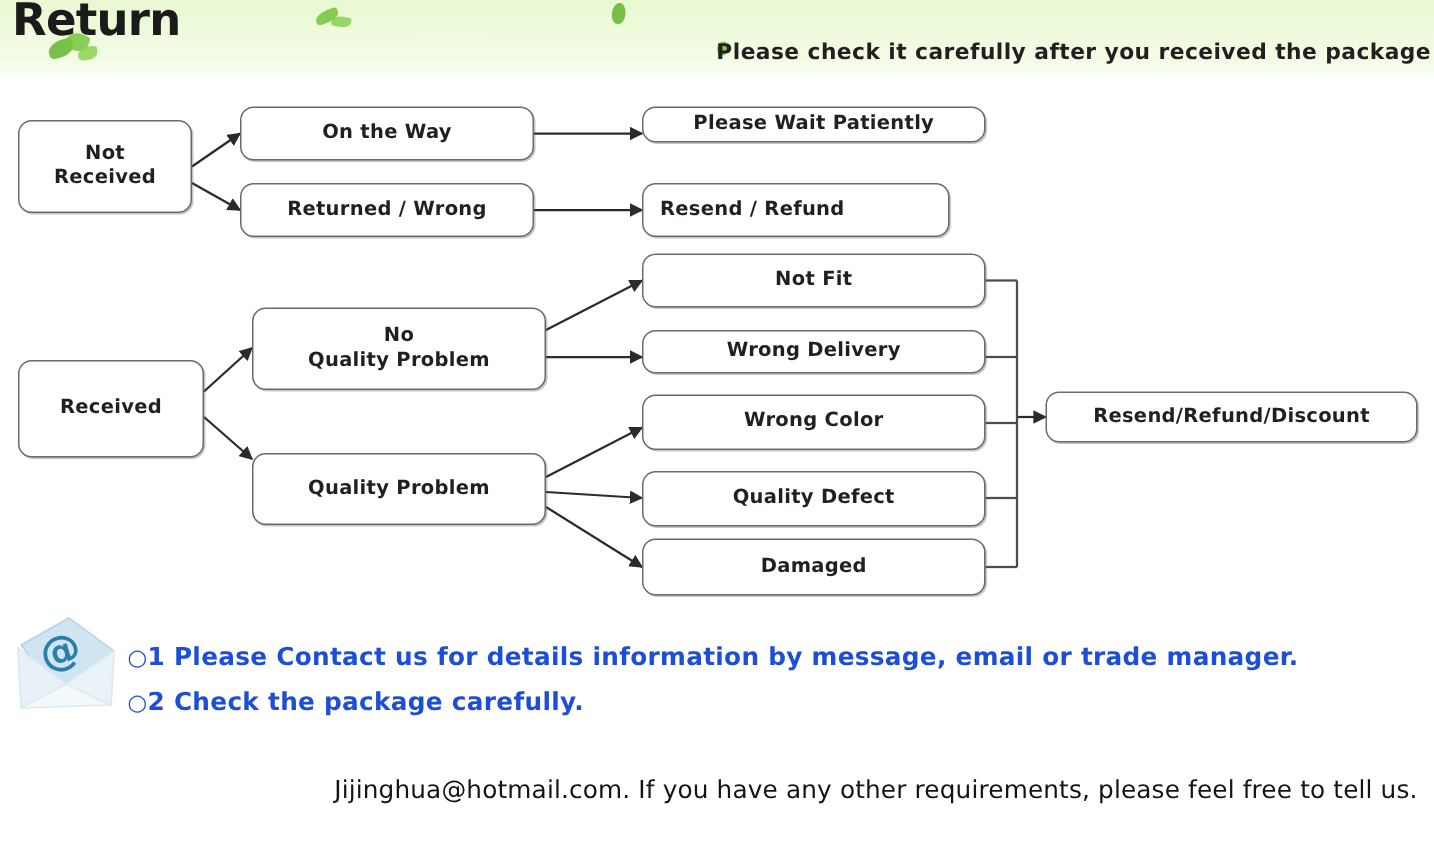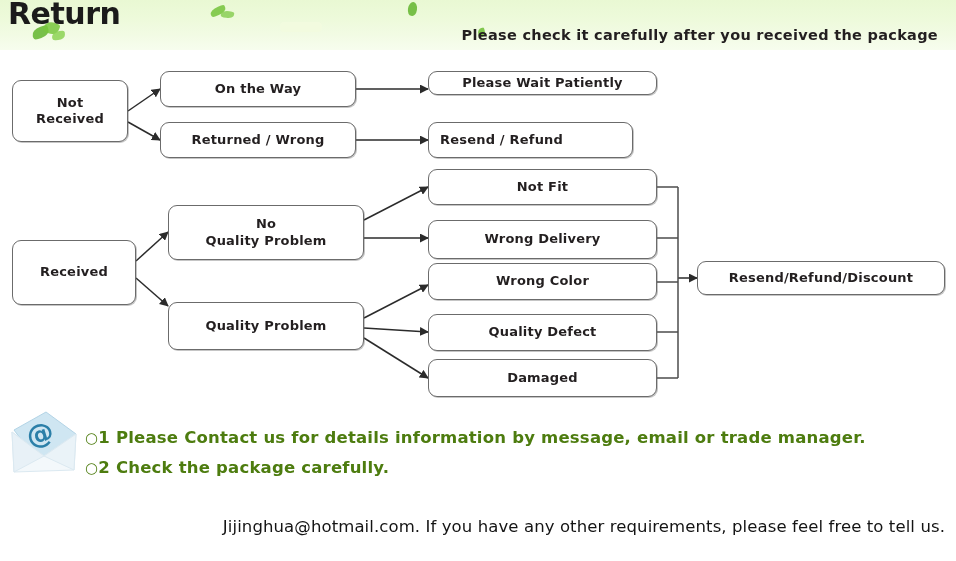--- a/index.html
+++ b/index.html
@@ -18,21 +18,21 @@
     background:linear-gradient(to bottom,#e9f8d3 0%,#edfada 35%,#f2fbe4 70%,#f7fdee 100%);
     overflow:hidden;
   }
   .header-title{
     position:absolute;left:8px;top:-4px;
     font-family:"DejaVu Sans", sans-serif;
     font-size:30px;font-weight:bold;color:#1b1b1b;
     letter-spacing:-0.5px;
   }
   .header-note{
-    position:absolute;right:18px;top:27px;
+    position:absolute;right:2px;top:27px;
     font-family:"DejaVu Sans", sans-serif;
     font-size:14.5px;font-weight:bold;color:#231f20;
     letter-spacing:0.3px;white-space:nowrap;
   }
   
   .leaf{position:absolute;background:#7fc241;border-radius:60% 20% 55% 25%;opacity:.85;}
   .leaf.l1{left:32px;top:27px;width:17px;height:11px;transform:rotate(-18deg);background:#63b52e;}
   .leaf.l2{left:44px;top:22px;width:15px;height:12px;transform:rotate(22deg);background:#77c63c;}
   .leaf.l3{left:52px;top:31px;width:13px;height:9px;transform:rotate(-5deg);background:#8cd254;}
   .leaf.l4{left:210px;top:7px;width:16px;height:8px;transform:rotate(-22deg);background:#74c33a;}
@@ -59,21 +59,21 @@
   .node.left-text{justify-content:flex-start;padding-left:11px;text-align:left;}
   .node .lbl{white-space:pre-line;}
   svg.links{position:absolute;left:0;top:0;width:956px;height:355px;overflow:visible;}
 
   
   .bottom{position:absolute;left:0;top:405px;width:956px;height:156px;}
   .env{position:absolute;left:8px;top:5px;width:72px;height:66px;}
   .notes{
     position:absolute;left:85px;top:18px;
     font-family:"DejaVu Sans", sans-serif;
-    font-size:16.5px;font-weight:bold;color:#4d7c0f;
+    font-size:16.5px;font-weight:bold;color:#1d4ed8;
     line-height:29px;letter-spacing:.2px;white-space:nowrap;
   }
   .notes .mark{font-weight:normal;font-size:15px;}
   .para{
     position:absolute;left:85px;top:106px;width:860px;
     font-family:"DejaVu Sans", sans-serif;
     font-size:16.5px;font-weight:normal;color:#141414;
     line-height:31px;letter-spacing:.1px;text-align:right;
   }
 </style>
@@ -158,21 +158,21 @@
       <span class="lbl">No
 Quality Problem</span>
     </div>
     <div class="node" style="left:168px;top:252px;width:196px;height:48px;">
       <span class="lbl">Quality Problem</span>
     </div>
 
     <div class="node" style="left:428px;top:119px;width:229px;height:36px;">
       <span class="lbl">Not Fit</span>
     </div>
-    <div class="node" style="left:428px;top:170px;width:229px;height:39px;">
+    <div class="node" style="left:428px;top:170px;width:229px;height:29px;">
       <span class="lbl">Wrong Delivery</span>
     </div>
     <div class="node" style="left:428px;top:213px;width:229px;height:37px;">
       <span class="lbl">Wrong Color</span>
     </div>
     <div class="node" style="left:428px;top:264px;width:229px;height:37px;">
       <span class="lbl">Quality Defect</span>
     </div>
     <div class="node" style="left:428px;top:309px;width:229px;height:38px;">
       <span class="lbl">Damaged</span>

